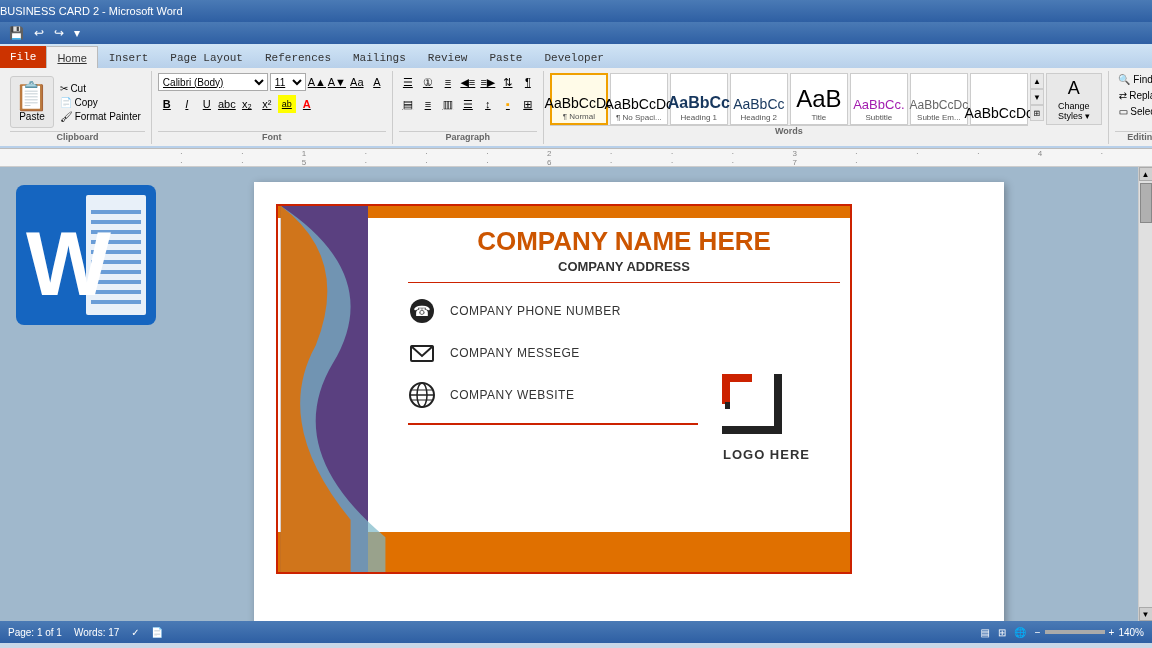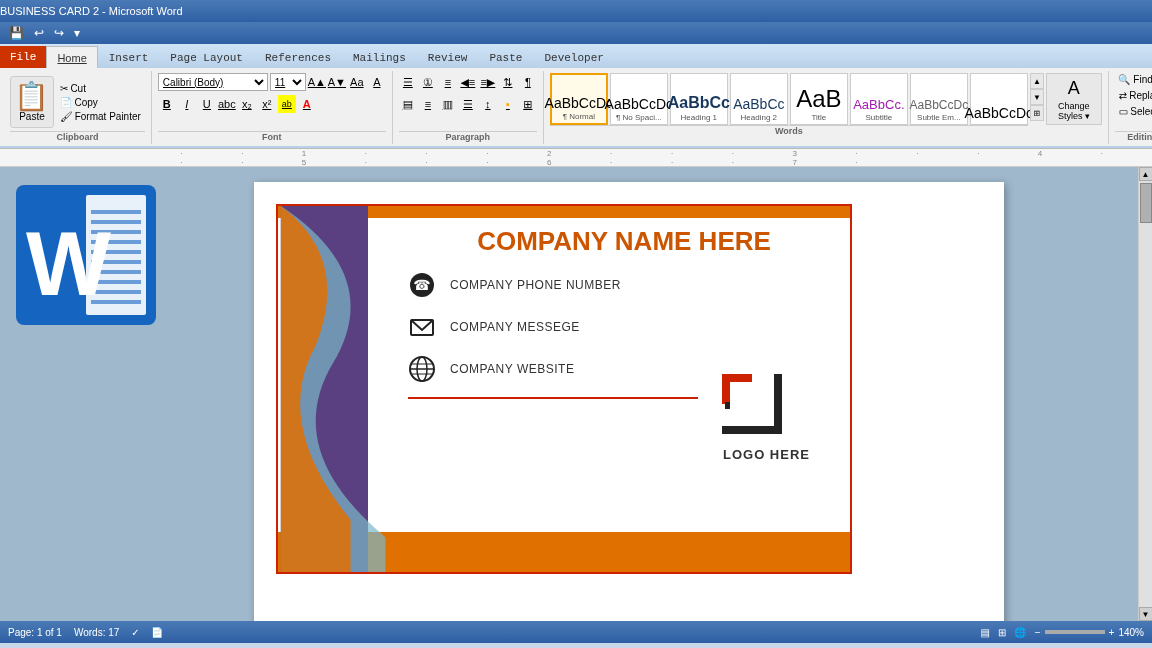--- a/index.html
+++ b/index.html
@@ -680,20 +680,21 @@
 
           <rect x="0" y="0" width="100" height="420" fill="#5a4080"></rect>
 
           <path d="M0,0 Q120,80 60,180 Q0,280 120,380 L120,420 L0,420 Z" fill="#7ab8c8" opacity="0.7"></path>
 
           <path d="M0,0 Q80,60 40,160 Q-10,250 80,360 L80,420 L0,420 Z" fill="#e07000" opacity="0.85"></path>
         </svg>
 
         <div class="card-content" style="z-index:2;position:absolute;">
           <div class="company-name">COMPANY NAME HERE</div>
+          <div class="company-address">COMPANY ADDRESS</div>
 
           <div class="contact-item">
             <div class="contact-icon">
               <svg width="26" height="26" viewBox="0 0 26 26">
                 <circle cx="13" cy="13" r="12" fill="#222"></circle>
                 <text x="13" y="18" text-anchor="middle" fill="white" font-size="14">☎</text>
               </svg>
             </div>
             <div class="contact-text">COMPANY PHONE NUMBER</div>
           </div>

